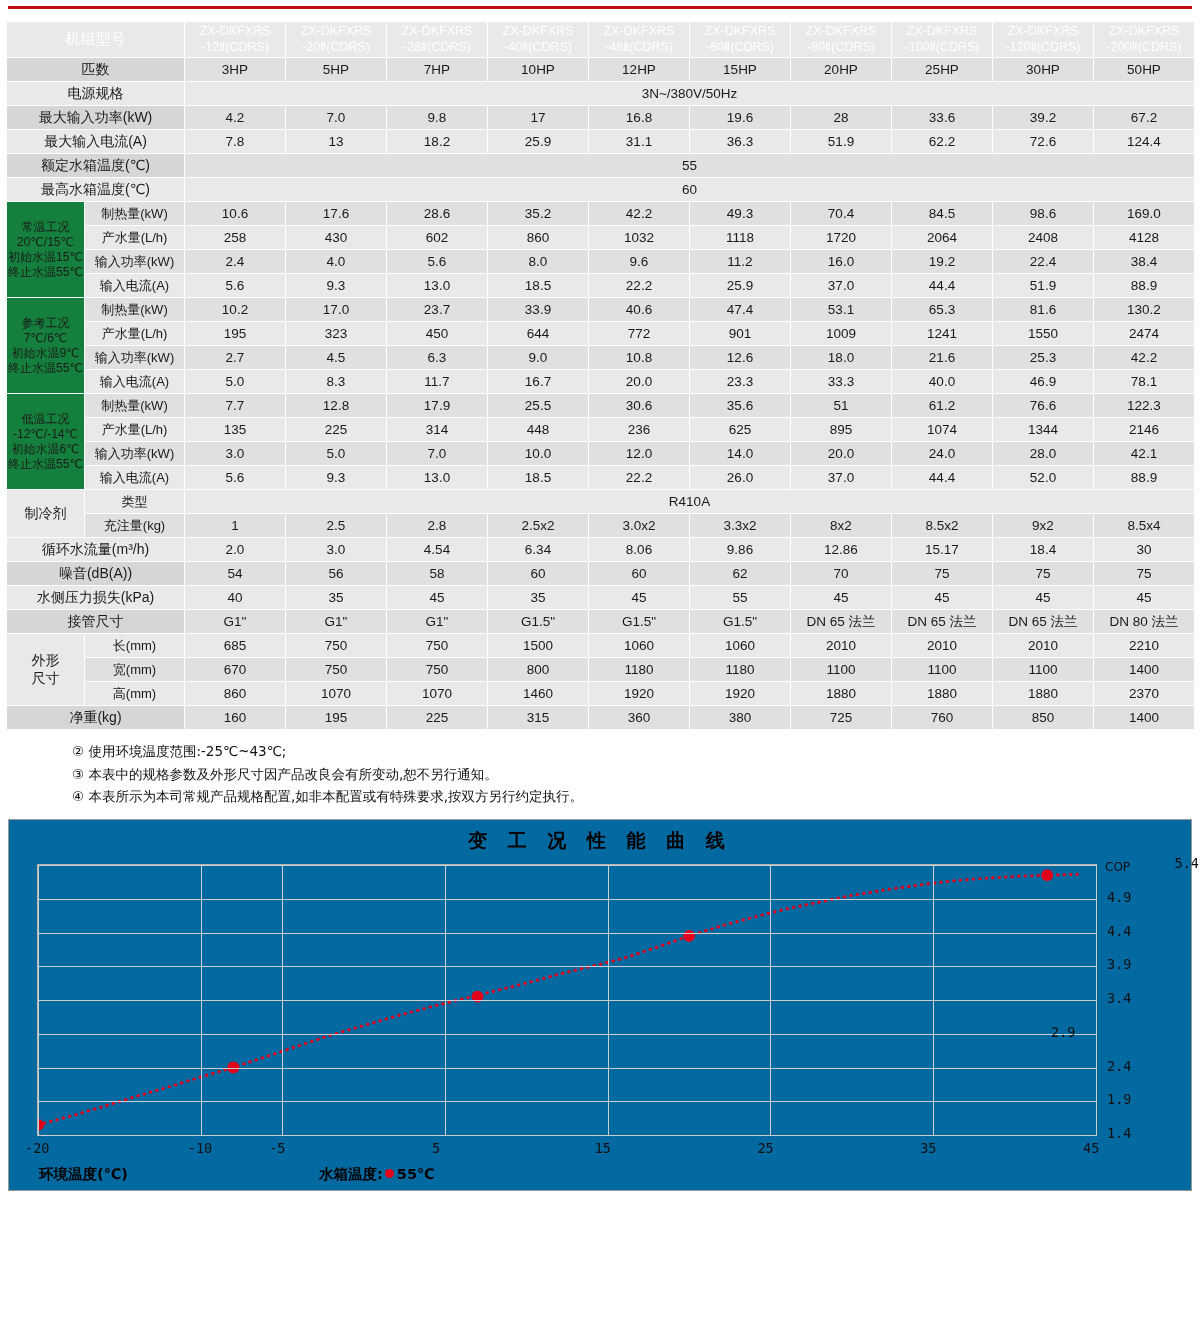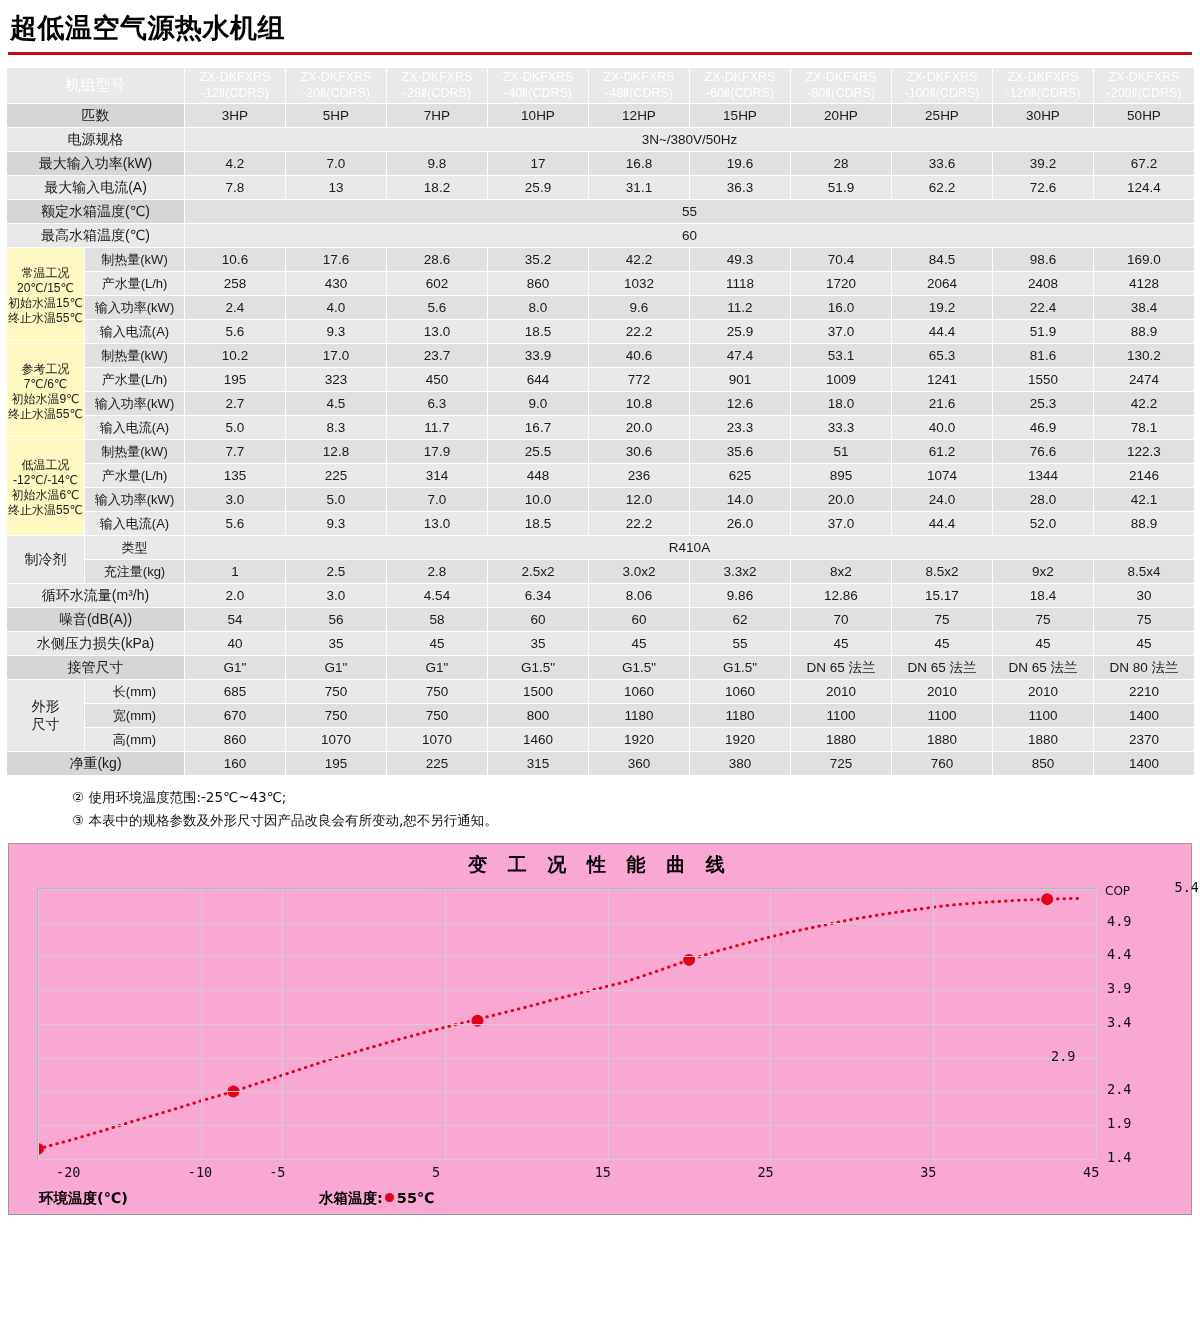--- a/index.html
+++ b/index.html
@@ -58,21 +58,21 @@
   tr.alt td.lbl { background: #d6d6d6; }
   td.sub {
     font-size: 13px;
   }
   td.cond {
     font-size: 12px;
     line-height: 1.25;
     font-weight: bold;
     background: #e0e0e0;
   }
-  tr.alt td.cond { background: #fef9c3; }
+  tr.alt td.cond { background: #15803d; }
   td.model {
     font-size: 12.5px;
     line-height: 1.25;
     color: #fff;
   }
   .w1 { width: 78px; }
   .w2 { width: 100px; }
   .wcell { width: 101px; }
 
   .notes {
@@ -84,21 +84,21 @@
   }
   .notes .nlabel { letter-spacing: 4px; }
   .notes div { white-space: nowrap; }
 
   .chartbox {
     position: relative;
     margin: 12px 2px 0 2px;
     width: 1184px;
     height: 372px;
     border: 1px solid #9a9a9a;
-    background: #f9a8d4;
+    background: #0369a1;
   }
   .chart-title {
     text-align: center;
     font-size: 19px;
     font-weight: bold;
     letter-spacing: 7px;
     padding-top: 8px;
     color: #000;
     font-family: "DejaVu Sans", sans-serif;
   }
@@ -148,21 +148,20 @@
     background: #e2001a;
     margin: 0 3px 0 2px;
     vertical-align: 1px;
   }
 </style>
 </head>
 <body>
 
 <div class="page">
 
-  <h1 class="title">超低温空气源热水机组</h1>
   <div class="rule"></div>
 
   <table class="spec">
     <colgroup>
       <col class="w1">
         <col class="w2">
       <col class="wcell">
         <col class="wcell">
         <col class="wcell">
         <col class="wcell">
@@ -519,20 +518,21 @@
           <td>760</td>
           <td>850</td>
           <td>1400</td>
         </tr>
       </tbody>
   </table>
 
   <div class="notes">
     <div style="padding-left:38px"><span>② 使用环境温度范围:-25℃~43℃;</span></div>
     <div style="padding-left:38px"><span>③ 本表中的规格参数及外形尺寸因产品改良会有所变动,恕不另行通知。</span></div>
+    <div style="padding-left:38px"><span>④ 本表所示为本司常规产品规格配置,如非本配置或有特殊要求,按双方另行约定执行。</span></div>
   </div>
 
   <div class="chartbox">
     <div class="chart-title">变 工 况 性 能 曲 线</div>
     <div class="plot" id="plot">
       <svg id="curve" width="1058" height="270" style="position:absolute;left:0;top:0">
           <path d="M0.0,259.9 L32.6,251.1 L65.1,241.6 L97.7,231.5 L130.2,222.1 L162.8,212.0 L195.3,202.5 L227.9,191.7 L260.4,180.9 L293.0,170.1 L325.5,160.6 L358.1,151.2 L390.6,142.4 L423.2,134.3 L455.8,126.2 L488.3,118.1 L520.9,109.3 L553.4,101.3 L586.0,93.2 L618.5,82.4 L651.1,70.9 L683.6,60.8 L716.2,52.0 L748.7,43.9 L781.3,37.1 L813.8,30.4 L846.4,25.0 L879.0,20.3 L911.5,16.2 L944.1,13.5 L976.6,11.5 L1009.2,10.1 L1041.7,9.4 " fill="none" stroke="#e2001a" stroke-width="3" stroke-linecap="round" stroke-dasharray="0.5 6"></path>
           <circle cx="0" cy="259.875" r="6" fill="#e2001a"></circle>
           <circle cx="195.32307692307694" cy="202.5" r="6" fill="#e2001a"></circle>
           <circle cx="439.47692307692313" cy="131.62499999999997" r="6" fill="#e2001a"></circle>
@@ -562,21 +562,21 @@
         <div class="ylab" style="left: 1098px; top: 68.75px;">4.9</div>
         <div class="ylab" style="left: 1098px; top: 102.5px;">4.4</div>
         <div class="ylab" style="left: 1098px; top: 136.25px;">3.9</div>
         <div class="ylab" style="left: 1098px; top: 170px;">3.4</div>
         <div class="ylab" style="left: 1042px; top: 203.75px;">2.9</div>
         <div class="ylab" style="left: 1098px; top: 237.5px;">2.4</div>
         <div class="ylab" style="left: 1098px; top: 271.25px;">1.9</div>
         <div class="ylab" style="left: 1098px; top: 305px;">1.4</div>
       </div>
     <div id="xlabels">
-        <div class="xlab" style="left: 16px; top: 320px; margin-left: 31px;">-20</div>
+        <div class="xlab" style="left: 16px; top: 320px;">-20</div>
         <div class="xlab" style="left: 178.769px; top: 320px;">-10</div>
         <div class="xlab" style="left: 260.154px; top: 320px;">-5</div>
         <div class="xlab" style="left: 422.923px; top: 320px;">5</div>
         <div class="xlab" style="left: 585.692px; top: 320px;">15</div>
         <div class="xlab" style="left: 748.462px; top: 320px;">25</div>
         <div class="xlab" style="left: 911.231px; top: 320px;">35</div>
         <div class="xlab" style="left: 1074px; top: 320px;">45</div>
       </div>
     <div class="cop-cap" style="left:1096px; top:40px;">COP</div>
     <div class="axis-caption" style="left:30px; bottom:6px;text-align:right;">环境温度(℃)</div>

